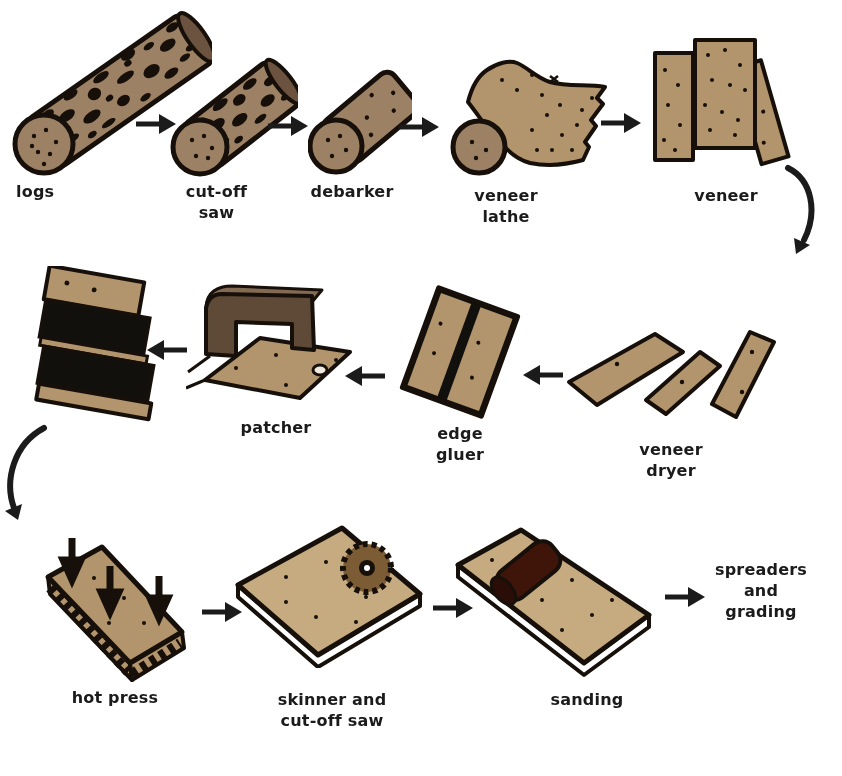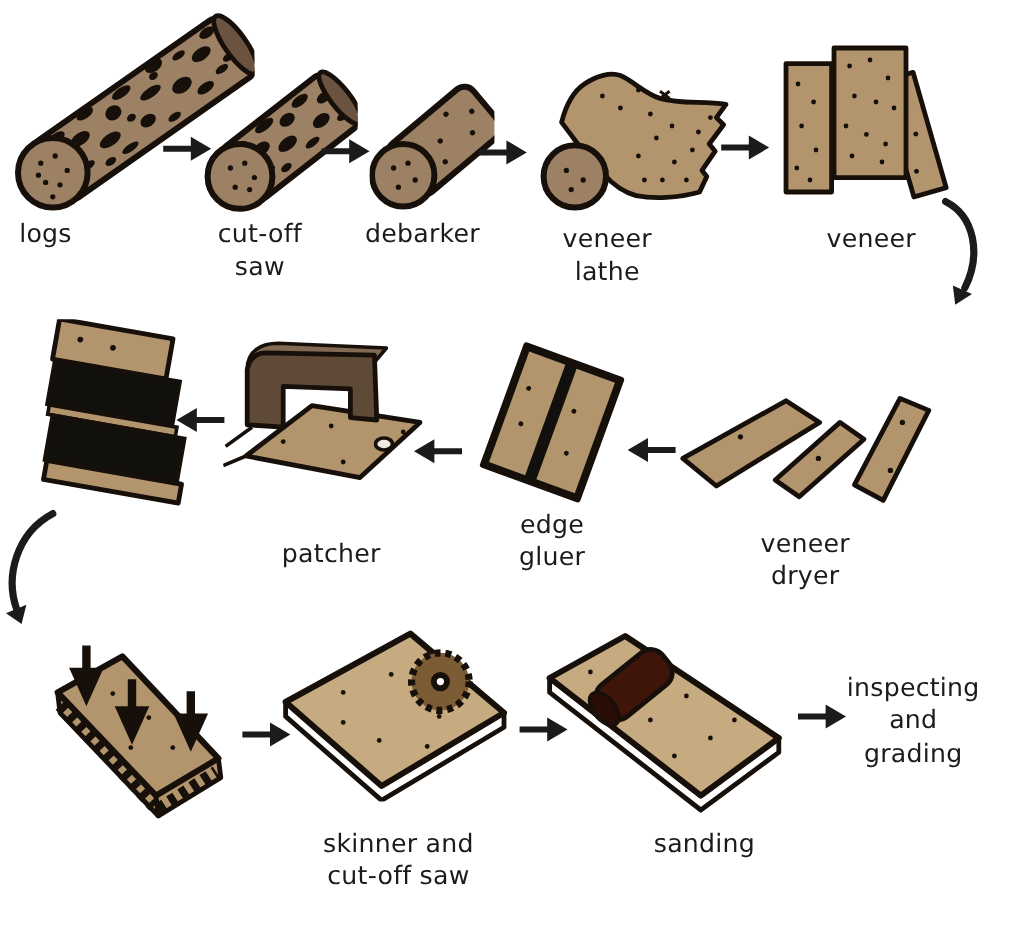--- a/index.html
+++ b/index.html
@@ -3,32 +3,32 @@
 <meta charset="utf-8">
 <style>
   html,body{margin:0;padding:0;background:#fff;}
   .stage{
     position:relative;width:842px;height:776px;background:#ffffff;overflow:hidden;
     font-family:"DejaVu Sans","Liberation Sans",sans-serif;
   }
   figure.step{position:absolute;margin:0;padding:0;}
   figure.step svg{display:block;}
   figcaption{
-    font-weight:normal;font-size:21px;line-height:1.3;color:#1b1b1b;
+    font-weight:bold;font-size:16px;line-height:1.3;color:#1b1b1b;
     text-align:center;white-space:pre-line;letter-spacing:.2px;
   }
   .arrow{position:absolute;}
   
   .s-logs figcaption{text-align:left;padding-left:12px;margin-top:-8px;}
   .s-cutoff figcaption{margin-top:2px;margin-left:-35px;}
   .s-debarker figcaption{margin-top:6px;margin-left:-16px;}
   .s-lathe figcaption{margin-top:8px;margin-left:-40px;}
   .s-clipper figcaption{margin-top:6px;}
   .s-spreaders figcaption{margin-top:2px;padding-left:20px;}
-  .s-patcher figcaption{margin-top:42px;}
+  .s-patcher figcaption{margin-top:12px;}
   .s-edgegluer figcaption{margin-top:2px;}
   .s-dryer figcaption{margin-top:18px;}
   .s-hotpress figcaption{margin-top:6px;}
   .s-skinner figcaption{margin-top:22px;margin-left:12px;}
   .s-sanding figcaption{margin-top:12px;padding-left:62px;}
 </style>
 </head>
 <body>
 
 <div class="stage">
@@ -283,20 +283,21 @@
         </g>
       <g stroke="#17100a" stroke-width="7" fill="#17100a">
         <line x1="38" y1="10" x2="38" y2="34"></line>
           <polygon points="29,32 47,32 38,52"></polygon>
         <line x1="76" y1="38" x2="76" y2="66"></line>
           <polygon points="67,64 85,64 76,84"></polygon>
         <line x1="125" y1="48" x2="125" y2="72"></line>
           <polygon points="116,70 134,70 125,90"></polygon>
       </g>
     </svg>
+    <figcaption>hot press</figcaption>
   </figure>
 
   <figure class="step s-sanding" style="left:452px;top:520px;width:208px;">
     <svg width="208" height="158" viewBox="0 0 208 158">
       <polygon points="6,45 6,57 132,155 197,107 197,95 132,143" fill="#ffffff" stroke="#17100a" stroke-width="4" stroke-linejoin="round"></polygon>
       <polygon points="6,45 69,10 197,95 132,143" fill="#c6ab81" stroke="#17100a" stroke-width="5" stroke-linejoin="round"></polygon>
       <g fill="#17100a">
         <circle cx="40" cy="40" r="2"></circle>
           <circle cx="80" cy="30" r="2"></circle>
           <circle cx="120" cy="60" r="2"></circle>
@@ -328,21 +329,21 @@
       </g>
       <circle cx="141" cy="46" r="24" fill="#7b5c35" stroke="#17100a" stroke-width="6" stroke-dasharray="5 4"></circle>
       <circle cx="141" cy="46" r="8" fill="#17100a"></circle>
       <circle cx="141" cy="46" r="3" fill="#ffffff"></circle>
     </svg>
     <figcaption>skinner and
 cut-off saw</figcaption>
   </figure>
 
   <figure class="step" style="left:688px;top:560px;width:146px;">
-    <figcaption>inspecting
+    <figcaption>spreaders
 and
 grading</figcaption>
   </figure>
 
   <svg class="arrow" style="left:133px;top:111px;" width="44" height="26">
     <line x1="3" y1="13" x2="28" y2="13" stroke="#1b1b1b" stroke-width="5"></line>
       <polygon points="26,3 43,13 26,23" fill="#1b1b1b"></polygon>
   </svg>
   <svg class="arrow" style="left:265px;top:113px;" width="44" height="26">
     <line x1="3" y1="13" x2="28" y2="13" stroke="#1b1b1b" stroke-width="5"></line>

